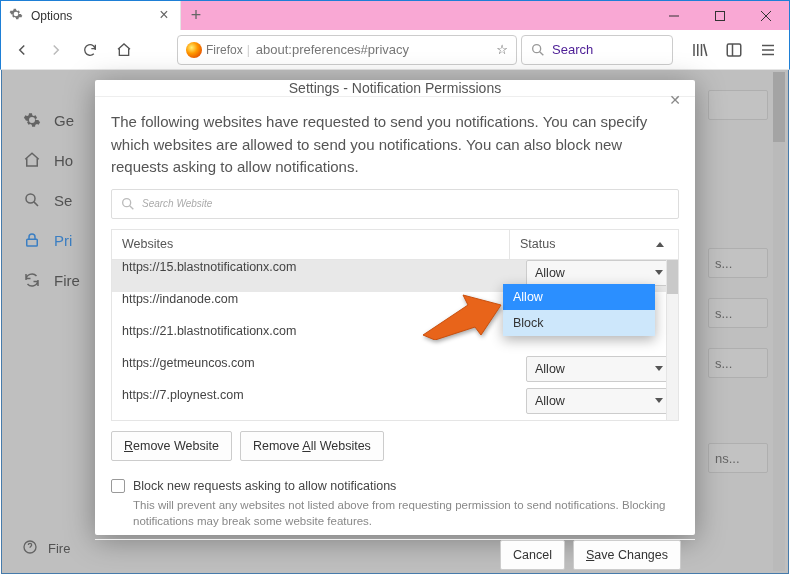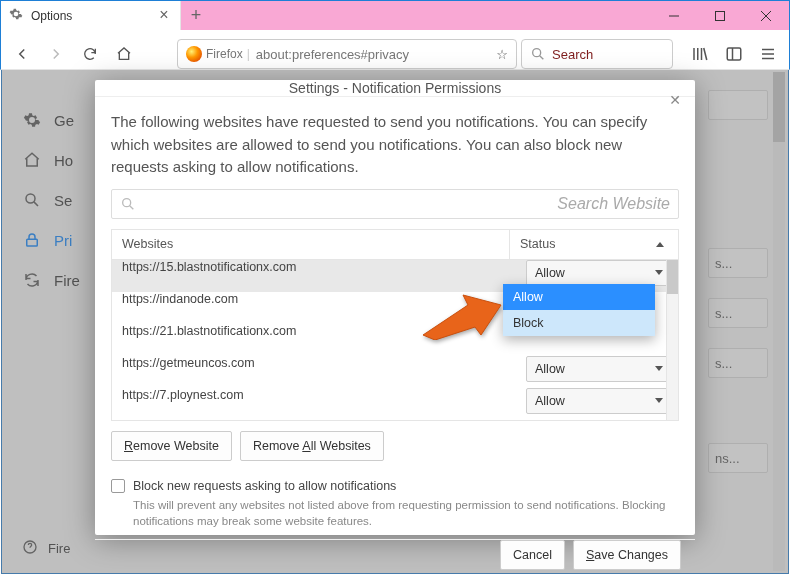--- a/index.html
+++ b/index.html
@@ -11,27 +11,27 @@
     .tab.active { background: #fff; }
     .tab-title { flex: 1; font-size: 12px; color: #333; }
     .tab-close { width: 16px; height: 16px; color: #666; font-size: 16px; text-align: center; line-height: 14px; }
     .new-tab { width: 30px; display: flex; align-items: center; justify-content: center; font-size: 18px; color: #666; }
     .window-controls { margin-left: auto; display: flex; }
     .win-btn { width: 46px; display: flex; align-items: center; justify-content: center; color: #333; }
     .win-btn.close { color: #333; }
     .win-icon { stroke: currentColor; stroke-width: 1; fill: none; }
 
     
-    .toolbar { height: 40px; background: #fff; border-bottom: 1px solid #e5e5e5; border-left: 1px solid #1e7fd6; border-right: 1px solid #1e7fd6; display: flex; align-items: flex-end; padding: 0 6px; gap: 4px; }
+    .toolbar { height: 40px; background: #fff; border-bottom: 1px solid #e5e5e5; border-left: 1px solid #1e7fd6; border-right: 1px solid #1e7fd6; display: flex; align-items: center; padding: 0 6px; gap: 4px; }
     .nav-btn { width: 30px; height: 30px; display:flex; align-items:center; justify-content:center; border-radius:4px; color:#555; }
     .urlbar { flex: 0 0 340px; height: 30px; border: 1px solid #ccc; border-radius: 4px; display:flex; align-items:center; padding: 0 8px; gap:6px; background:#fff; }
     .urlbar-identity { display:flex; align-items:center; gap:4px; color:#777; font-size:12px; }
     .urlbar-text { flex:1; font-size:13px; color:#777; }
     .star-btn { color:#555; }
-    .searchbar { width: 152px; height:30px; border:1px solid #ccc; border-radius:4px; display:flex; align-items:center; padding:0 8px; gap:6px; color:#7f1d1d; }
+    .searchbar { width: 152px; height:30px; border:1px solid #ccc; border-radius:4px; display:flex; align-items:center; padding:0 8px; gap:6px; color:#4c1d95; }
     .spacer { flex:1; }
     .toolbtn { width:30px; height:30px; display:flex; align-items:center; justify-content:center; color:#555; }
 
     
     .content-bg { position:absolute; top:70px; left:1px; right:1px; bottom:1px; background:#fafafa; border-left:1px solid #1e7fd6; border-right:1px solid #1e7fd6; border-bottom:1px solid #1e7fd6;}
     .dim-overlay { position:absolute; top:70px; left:1px; right:1px; bottom:1px; background:rgba(120,120,120,0.45); }
     .sidebar { position:absolute; left:20px; top:30px; width:70px; }
     .side-item { display:flex; align-items:center; gap:12px; padding:10px 0; font-size:15px; color:#333; white-space: nowrap; }
     .side-item .icn { width:20px; height:20px; color:#555; display:flex; align-items:center; justify-content:center;}
     .side-item.active { color:#0a84ff; }
@@ -42,21 +42,21 @@
     .bg-scroll { position:absolute; right:3px; top:2px; bottom:2px; width:12px; background:#f0f0f0;}
     .bg-scroll-thumb { position:absolute; top:0; left:0; right:0; height:70px; background:#c8c8c8;}
 
     
     .dialog { position:absolute; left:95px; top:80px; width:600px; height:455px; background:#fff; box-shadow: 0 5px 30px rgba(0,0,0,.35); border-radius:2px; display:flex; flex-direction:column; }
     .dlg-header { height:40px; display:flex; align-items:flex-end; justify-content:center; position:relative; color:#555; font-size:14px; border-bottom:1px solid #eee;}
     .dlg-close { position:absolute; right:10px; top:10px; width:20px; height:20px; display:flex; align-items:center; justify-content:center; color:#888; }
     .dlg-body { padding: 14px 16px 10px 16px; flex:1; display:flex; flex-direction:column; }
     .intro { color:#555; font-size:15px; line-height:1.5; margin-bottom:10px; }
     .search-website { height:30px; border:1px solid #ddd; border-radius:2px; display:flex; align-items:center; padding:0 8px; gap:6px; color:#aaa; }
-    .search-website input { border:none; outline:none; flex:1; font-size:16px; color:#333; background:transparent;text-align:right;}
+    .search-website input { border:none; outline:none; flex:1; font-size:10px; color:#333; background:transparent;}
     .search-website input::placeholder { color:#aaa; font-style:italic;}
 
     .table-wrap { margin-top:10px; border:1px solid #e5e5e5; position:relative; }
     .thead { display:flex; background:#fff; border-bottom:1px solid #e5e5e5; height:30px; }
     .th { padding:6px 10px; font-size:12.5px; color:#555; display:flex; align-items:center; gap:6px;}
     .th-website { flex:1; border-right:1px solid #e5e5e5;}
     .th-status { width:168px; justify-content:space-between;}
     .sort-ind { width:0; height:0; border-left:4px solid transparent; border-right:4px solid transparent; border-bottom:5px solid #555; margin-right:4px;}
     .tbody { position:relative; height:160px; overflow:hidden;}
     .row { display:flex; height:32px; align-items:flex-start;}

